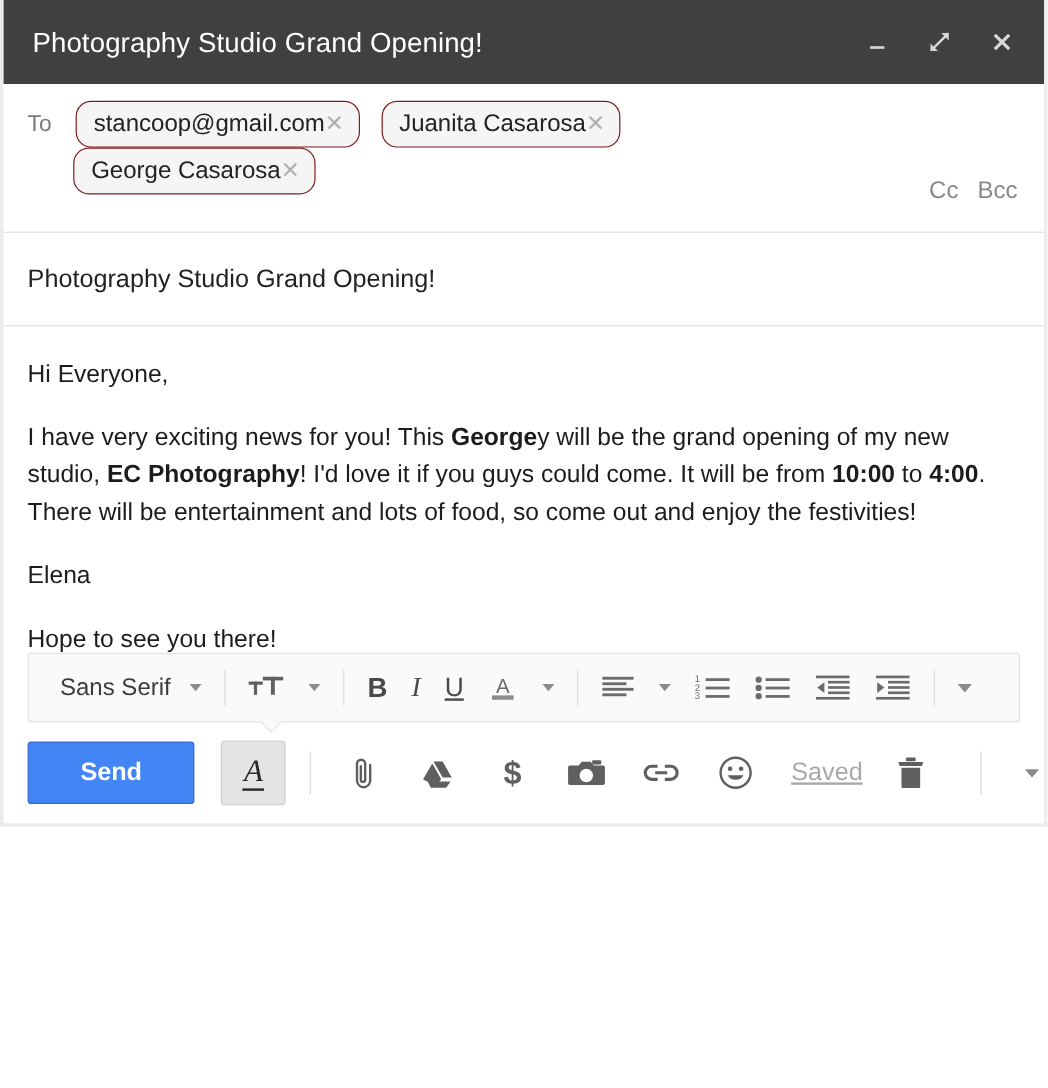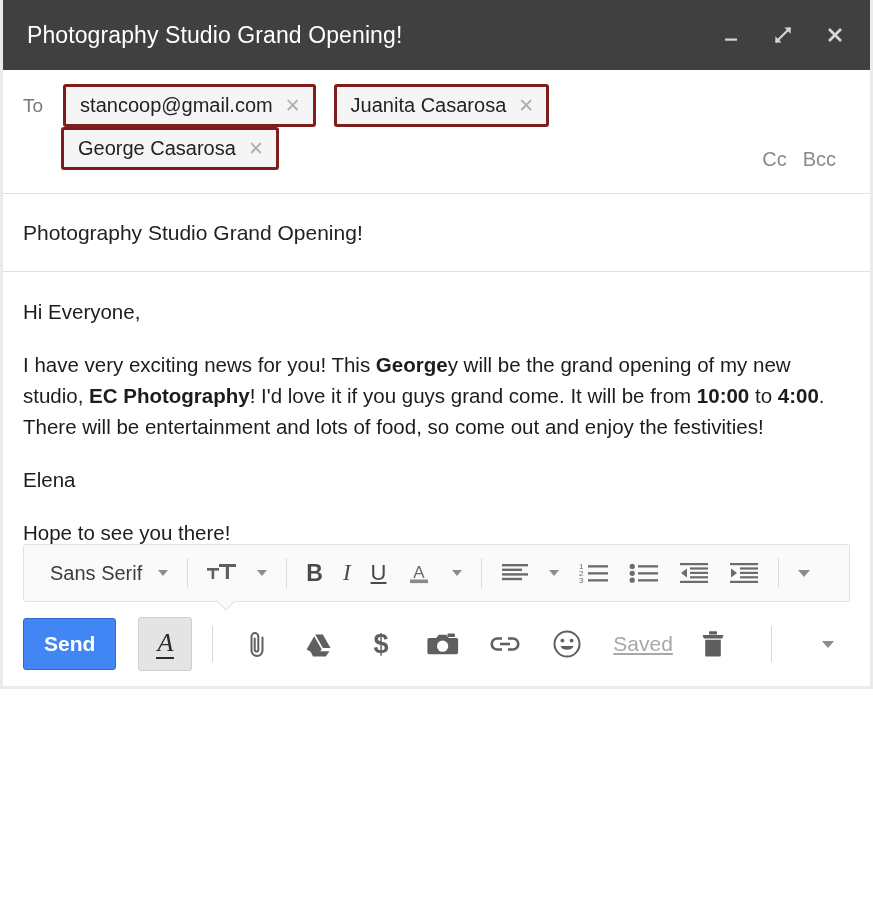--- a/index.html
+++ b/index.html
@@ -73,24 +73,23 @@
   }
   .to-label {
     font-size: 19px;
     color: #7b7b7b;
     margin-right: 2px;
     flex: none;
   }
   .chip {
     display: inline-flex;
     align-items: center;
-    gap: 12px;
     background: #f5f5f5;
-    border: 3px solid #7f1d1d;
-    border-radius: 3px;
+    border: 1px solid #7f1d1d;
+    border-radius: 13px;
     padding: 7px 12px 7px 14px;
     font-size: 20px;
     color: #222222;
     line-height: 1.15;
     white-space: nowrap;
     cursor: default;
   }
   .chip-remove {
     color: #b0b0b0;
     font-size: 19px;
@@ -99,21 +98,21 @@
     font-family: "Liberation Sans", sans-serif;
   }
   .recip-row2 {
     display: flex;
     align-items: center;
     margin-top: 0;
     padding-left: 38px;
   }
   .ccbcc {
     position: absolute;
-    right: 34px;
+    right: 22px;
     bottom: 22px;
     display: flex;
     gap: 16px;
   }
   .ccbcc span {
     font-size: 20px;
     color: #8a8a8a;
     cursor: pointer;
   }
 
@@ -234,21 +233,21 @@
     background: #fff;
   }
   .send-btn {
     background: #4285f4;
     color: #ffffff;
     font-size: 21px;
     font-weight: bold;
     border: 1px solid #3367d6;
     border-radius: 3px;
     height: 52px;
-    padding: 0 20px;
+    padding: 0 43px;
     display: flex;
     align-items: center;
     justify-content: center;
     cursor: pointer;
     flex: none;
   }
   .fmt-toggle {
     margin-left: 22px;
     width: 54px; height: 54px;
     background: #e4e4e4;
@@ -364,21 +363,21 @@
       <span>Bcc</span>
     </div>
   </div>
 
   <div class="subject">
     <span class="subject-text">Photography Studio Grand Opening!</span>
   </div>
 
   <div class="bodyarea">
     <p>Hi Everyone,</p>
-    <p><span>I have very exciting news for you! This </span><b>George</b><span>y will be the grand opening of my new studio, </span><b>EC Photography</b><span>! I'd love it if you guys grand come. It will be from </span><b>10:00</b><span> to </span><b>4:00</b><span>. There will be entertainment and lots of food, so come out and enjoy the festivities!</span></p>
+    <p><span>I have very exciting news for you! This </span><b>George</b><span>y will be the grand opening of my new studio, </span><b>EC Photography</b><span>! I'd love it if you guys could come. It will be from </span><b>10:00</b><span> to </span><b>4:00</b><span>. There will be entertainment and lots of food, so come out and enjoy the festivities!</span></p>
     <p>Elena</p>
     <p>Hope to see you there!</p>
   </div>
 
   <div class="fmt-wrap">
     <div class="fmt-toolbar">
 
       <div class="fmt-item fmt-font">
         <span>Sans Serif</span>
       </div>

